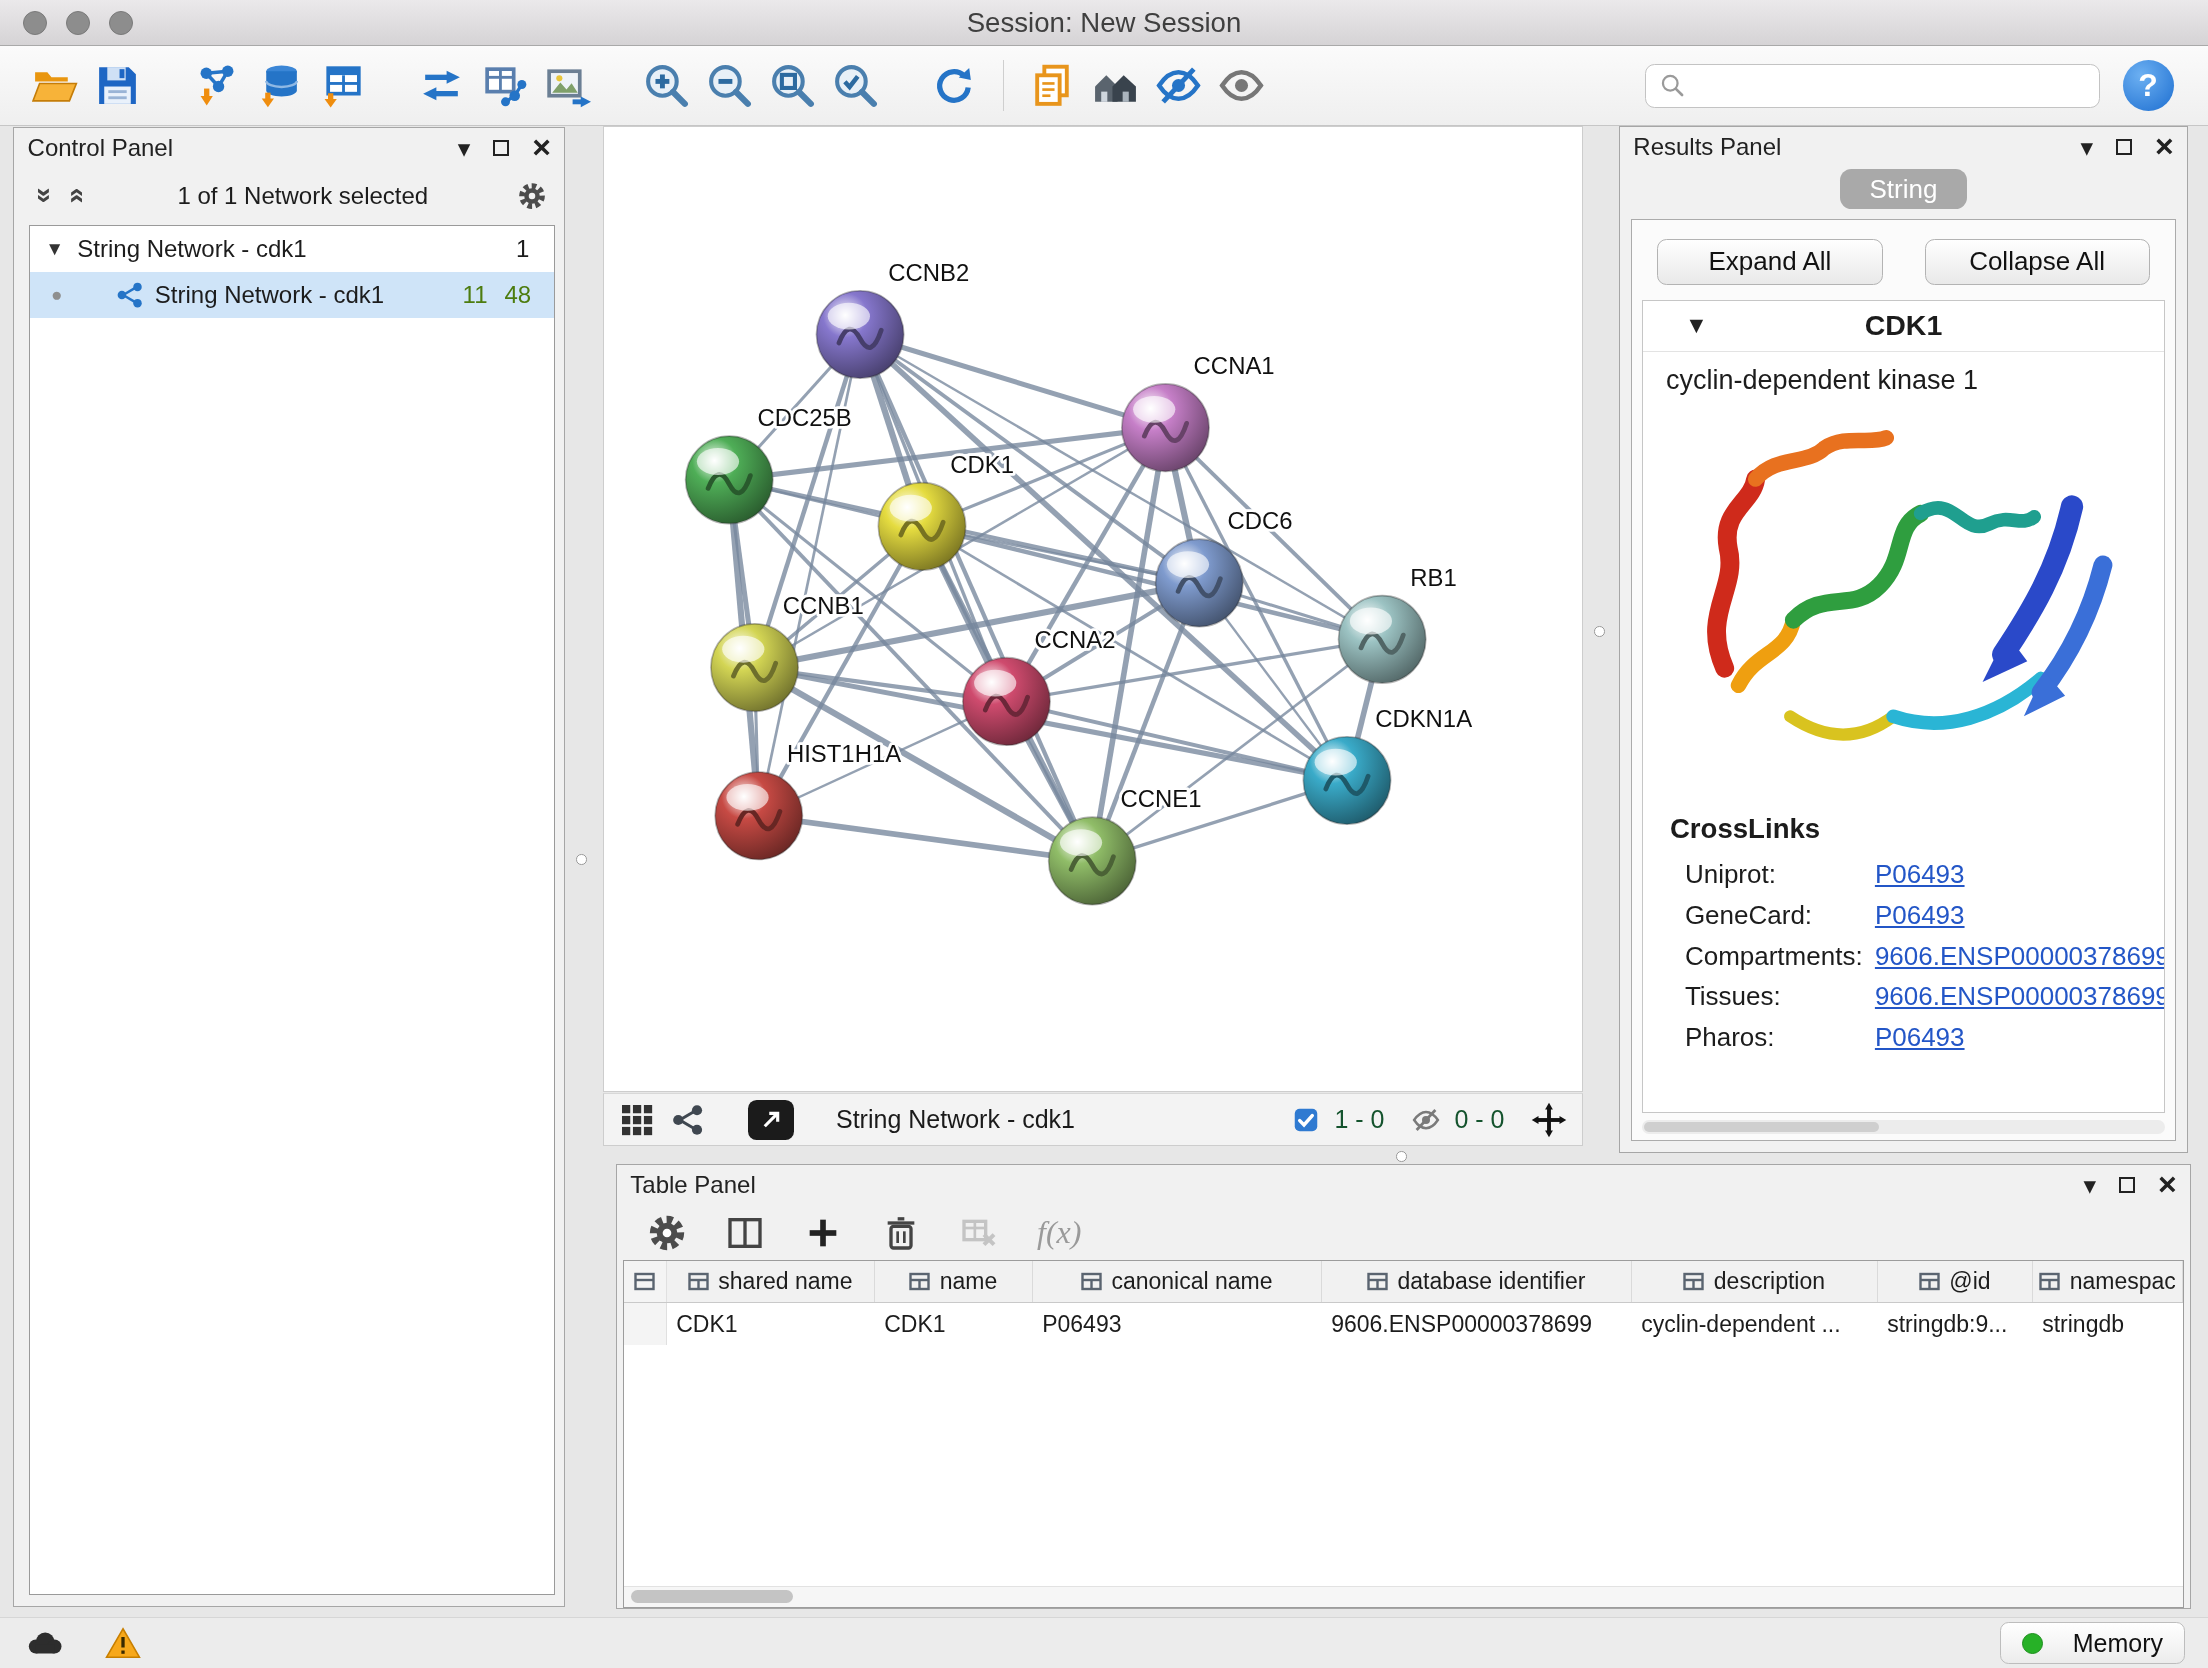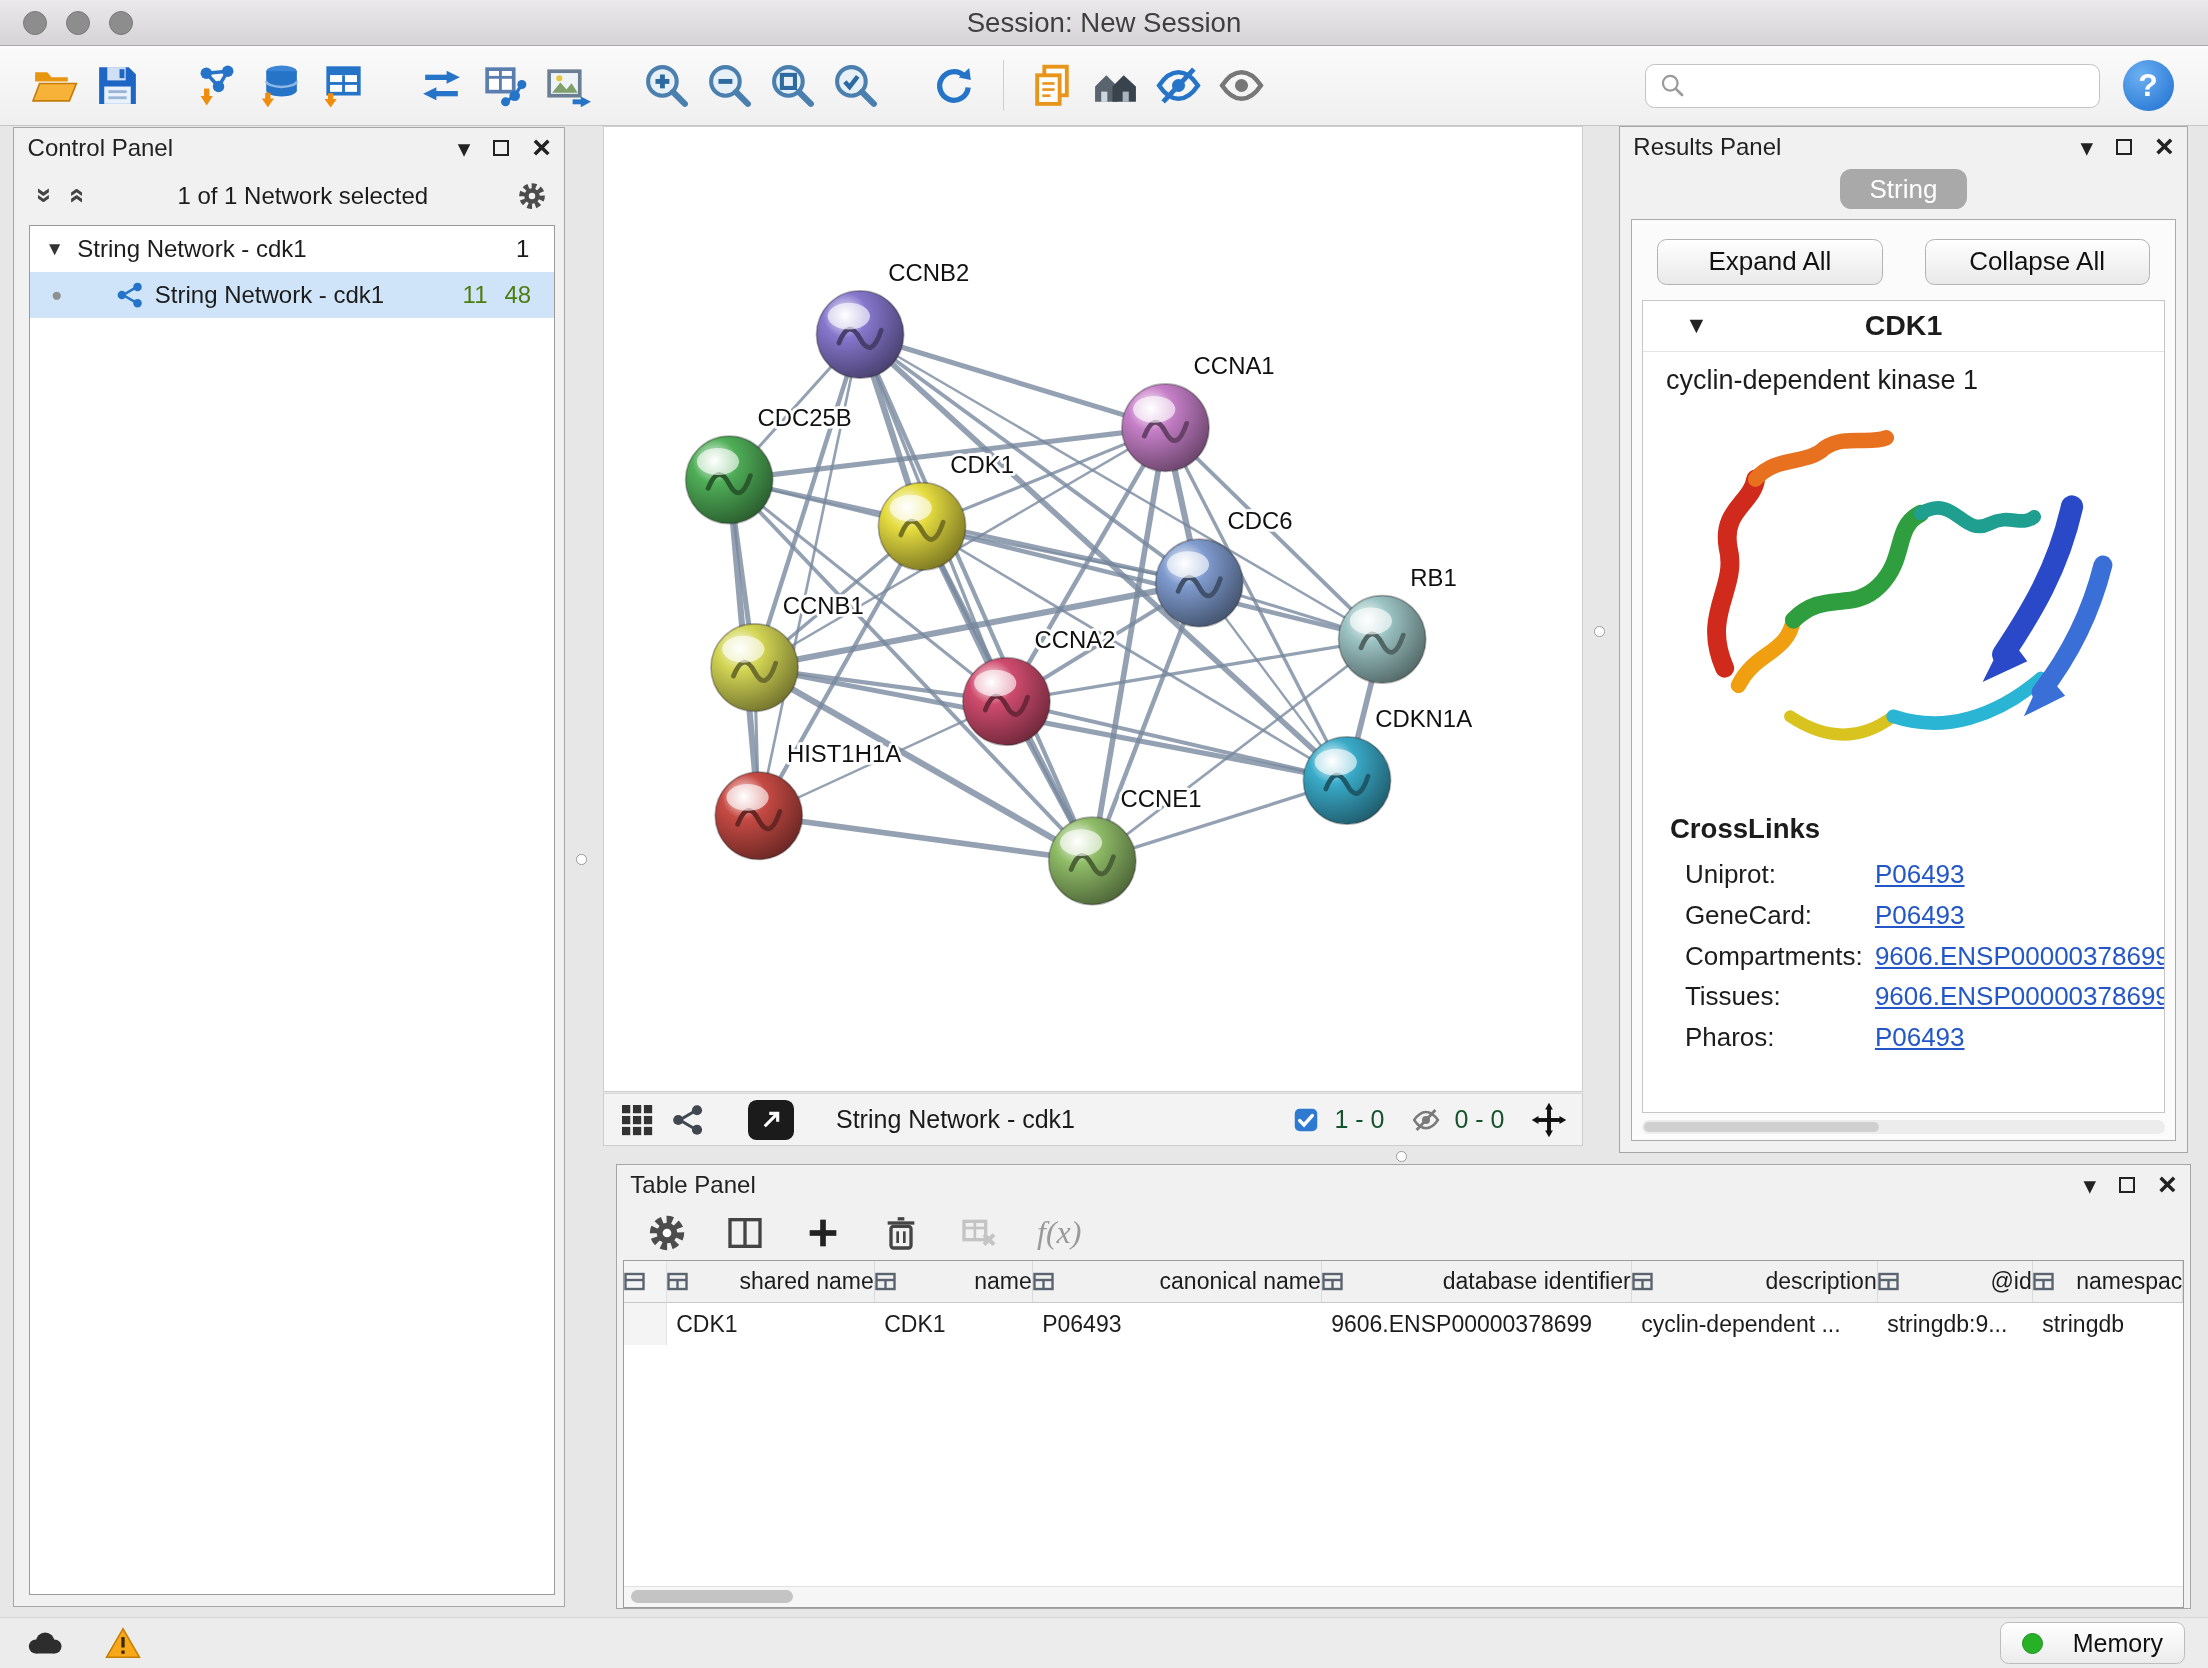--- a/index.html
+++ b/index.html
@@ -84,21 +84,21 @@
 .hscroll .thumb{position:absolute;left:1.9px;top:1.9px;bottom:1.9px;width:45%;background:#cfcfcf;border-radius:6.7px}
 
 
 .tablep{left:616px;top:1164px;width:1575px;height:445px;display:flex;flex-direction:column}
 .ttool{display:flex;align-items:center;gap:38px;padding:7.6px 0 5.7px 30px}
 .ic40{width:40px;height:40px}
 .fx{font-family:Liberation Serif, serif;font-style:italic;font-size:32px;color:#9a9a9a}
 .tbox{flex:1;margin:1.9px 5.7px 0;border:1px solid #9c9c9c;background:#fff;position:relative;overflow:hidden}
 .thead,.trdata{display:grid;grid-template-columns:43px 208px 158px 289px 310px 246px 155px 1fr}
 .thead{background:#f1f1f1;border-bottom:1px solid #c9c9c9;height:42px}
-.th{display:flex;align-items:center;justify-content:space-between;gap:9.5px;font-size:23px;color:#1d1d1d;border-right:1px solid #dadada;overflow:hidden;white-space:nowrap}
+.th{display:flex;align-items:center;justify-content:center;gap:9.5px;font-size:23px;color:#1d1d1d;border-right:1px solid #dadada;overflow:hidden;white-space:nowrap}
 .hic{width:21px;height:21px;flex:none}
 .trdata{height:42px}
 .td{font-size:23px;display:flex;align-items:center;padding-left:9.5px;overflow:hidden;white-space:nowrap}
 .gutter{background:#f4f4f4;border-right:1px solid #e0e0e0}
 .tscroll{position:absolute;left:0;right:0;bottom:0;height:21px;background:#f6f6f6;border-top:1px solid #e2e2e2}
 .tscroll .thumb{position:absolute;left:7.6px;top:2.9px;height:13.3px;width:162px;background:#c4c4c4;border-radius:7.6px}
 .btabs{display:flex;justify-content:center;gap:1.9px;margin:7.6px 0 1.9px}
 .btab{font-size:25px;padding:7.6px 25px;background:#fbfbfb;border:1px solid #c2c2c2;border-radius:4.8px;color:#111}
 .btab.selected{background:#7d7d7d;color:#fff;border-color:#6f6f6f}
 

